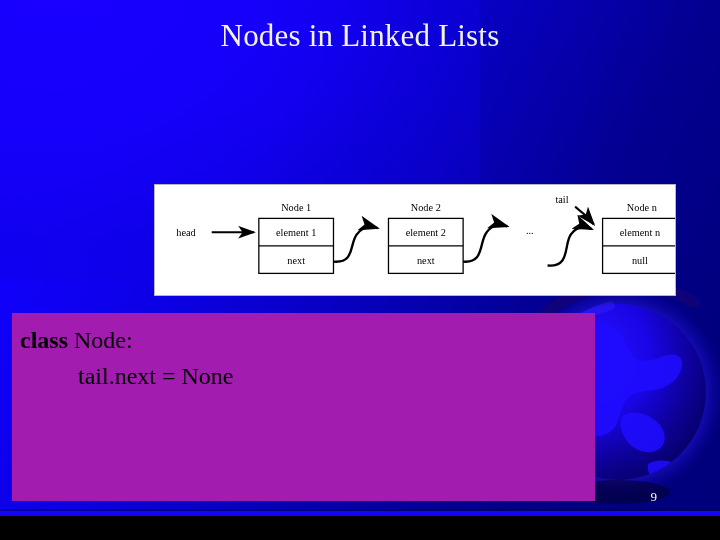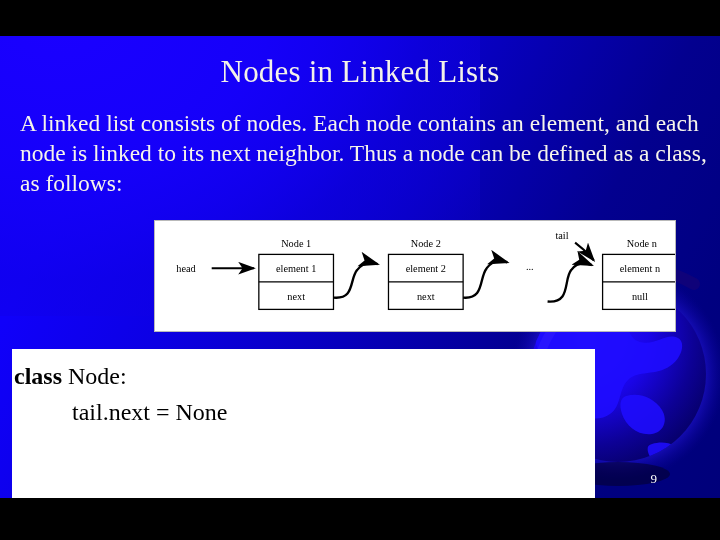--- a/index.html
+++ b/index.html
@@ -7,24 +7,23 @@
     padding: 0;
     background: #000;
   }
   body {
     font-family: "Liberation Serif", "DejaVu Serif", serif;
   }
 
   #slide {
     position: relative;
     width: 720px;
-    height: 462px;
+    height: 516px;
     overflow: hidden;
     background: #0000cd;
-    margin-top: 36px;
   }
 
   
   .bg-base {
     position: absolute;
     inset: 0;
     background: linear-gradient(118deg,
         #1200ff 0%,
         #1000fa 16%,
         #0c00e4 33%,
@@ -122,23 +121,23 @@
     fill: #000;
   }
 
   
   .code-box {
     position: absolute;
     left: 12px;
     top: 313px;
     width: 583px;
     height: 188px;
-    background: #ffffff;
+    background: #a21caf;
     box-sizing: border-box;
-    padding: 9px 0 0 2px;
+    padding: 9px 0 0 8px;
     overflow: hidden;
   }
   .code-line {
     color: #000000;
     font-size: 24px;
     line-height: 36px;
     white-space: pre;
   }
   .code-line .kw { font-weight: bold; }
   .ind-0 { padding-left: 0px; }
@@ -197,21 +196,20 @@
                  C154 224, 144 214, 142 206 C141 201, 142 199, 146 198 Z"></path>
       </g>
       <path d="M38 52 C72 18, 140 10, 188 38" stroke="rgba(18,2,120,0.85)" stroke-width="12" fill="none" stroke-linecap="round"></path>
       <ellipse cx="112" cy="228" rx="52" ry="12" fill="rgba(4,0,40,0.55)"></ellipse>
       <path d="M30 150 C26 104, 52 56, 104 42" stroke="rgba(60,40,255,0.35)" stroke-width="9" fill="none" stroke-linecap="round"></path>
     </svg>
   </div>
 
   <div class="title">Nodes in Linked Lists</div>
 
-  <div class="body-text">A linked list consists of nodes. Each node contains an element, and each node is linked to its next neighbor. Thus a node can be defined as a class, as follows:</div>
 
   <div class="figure-box">
     <svg viewBox="0 0 522 112" xmlns="http://www.w3.org/2000/svg">
       <defs>
         <marker id="arw" markerWidth="9" markerHeight="9" refX="8" refY="3.2" orient="auto" markerUnits="strokeWidth">
           <path d="M0,0 L9,3.2 L0,6.4 L2.2,3.2 Z" fill="#000"></path>
         </marker>
       </defs>
 
       <text class="fig-label" x="18" y="52" text-anchor="start">head</text>

